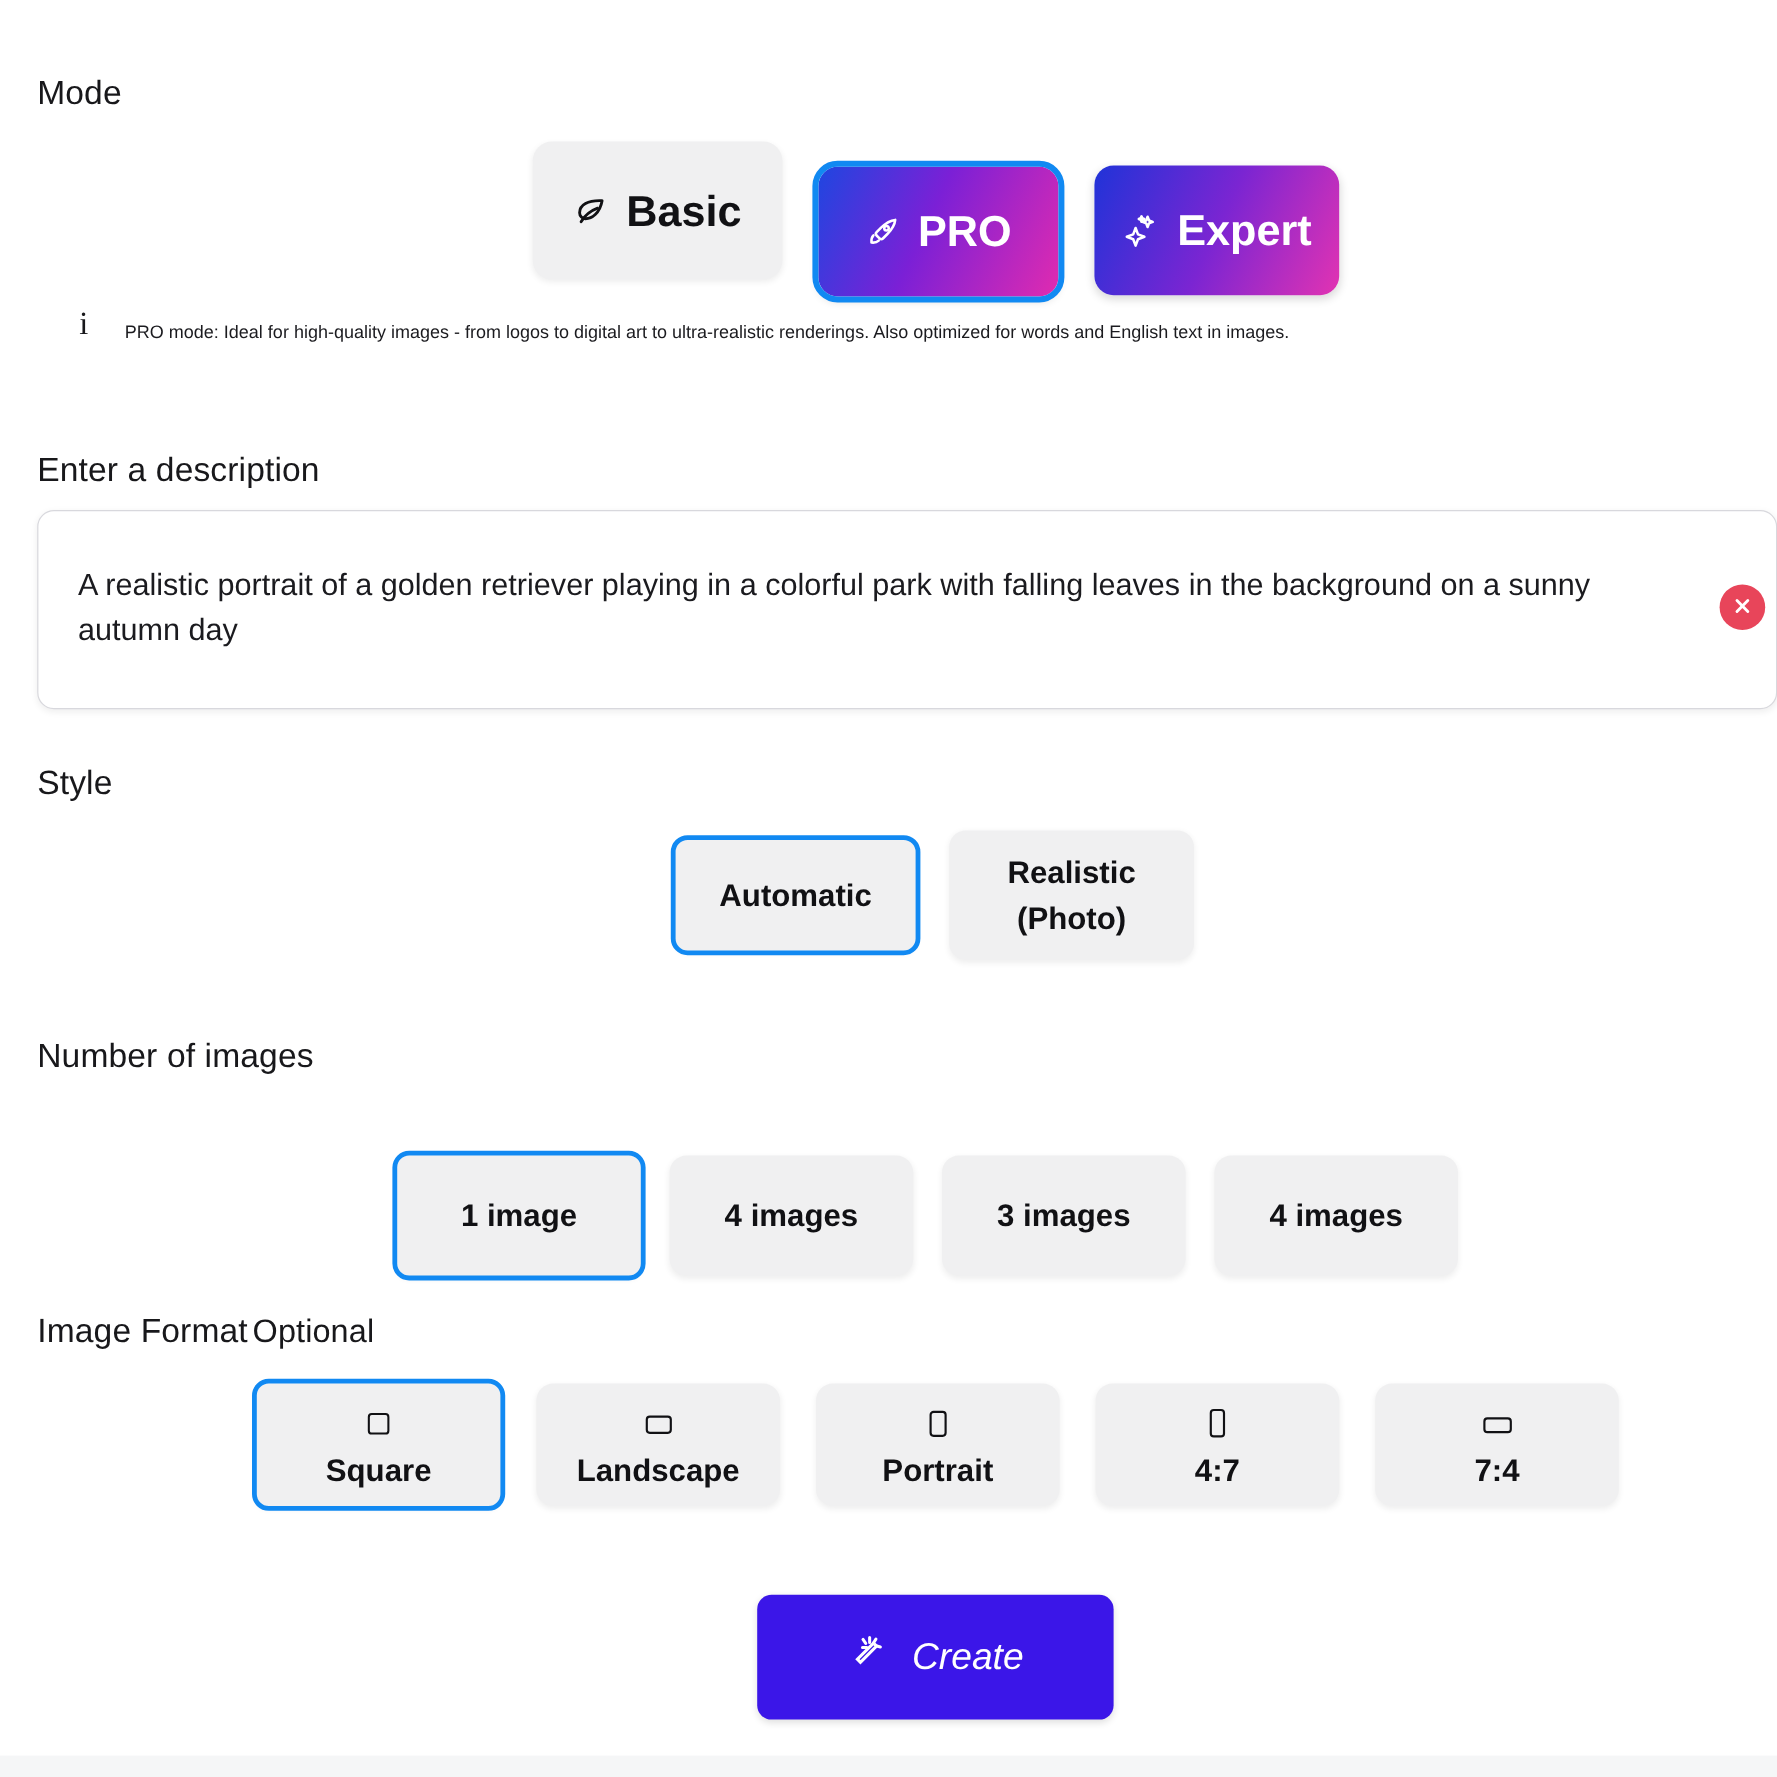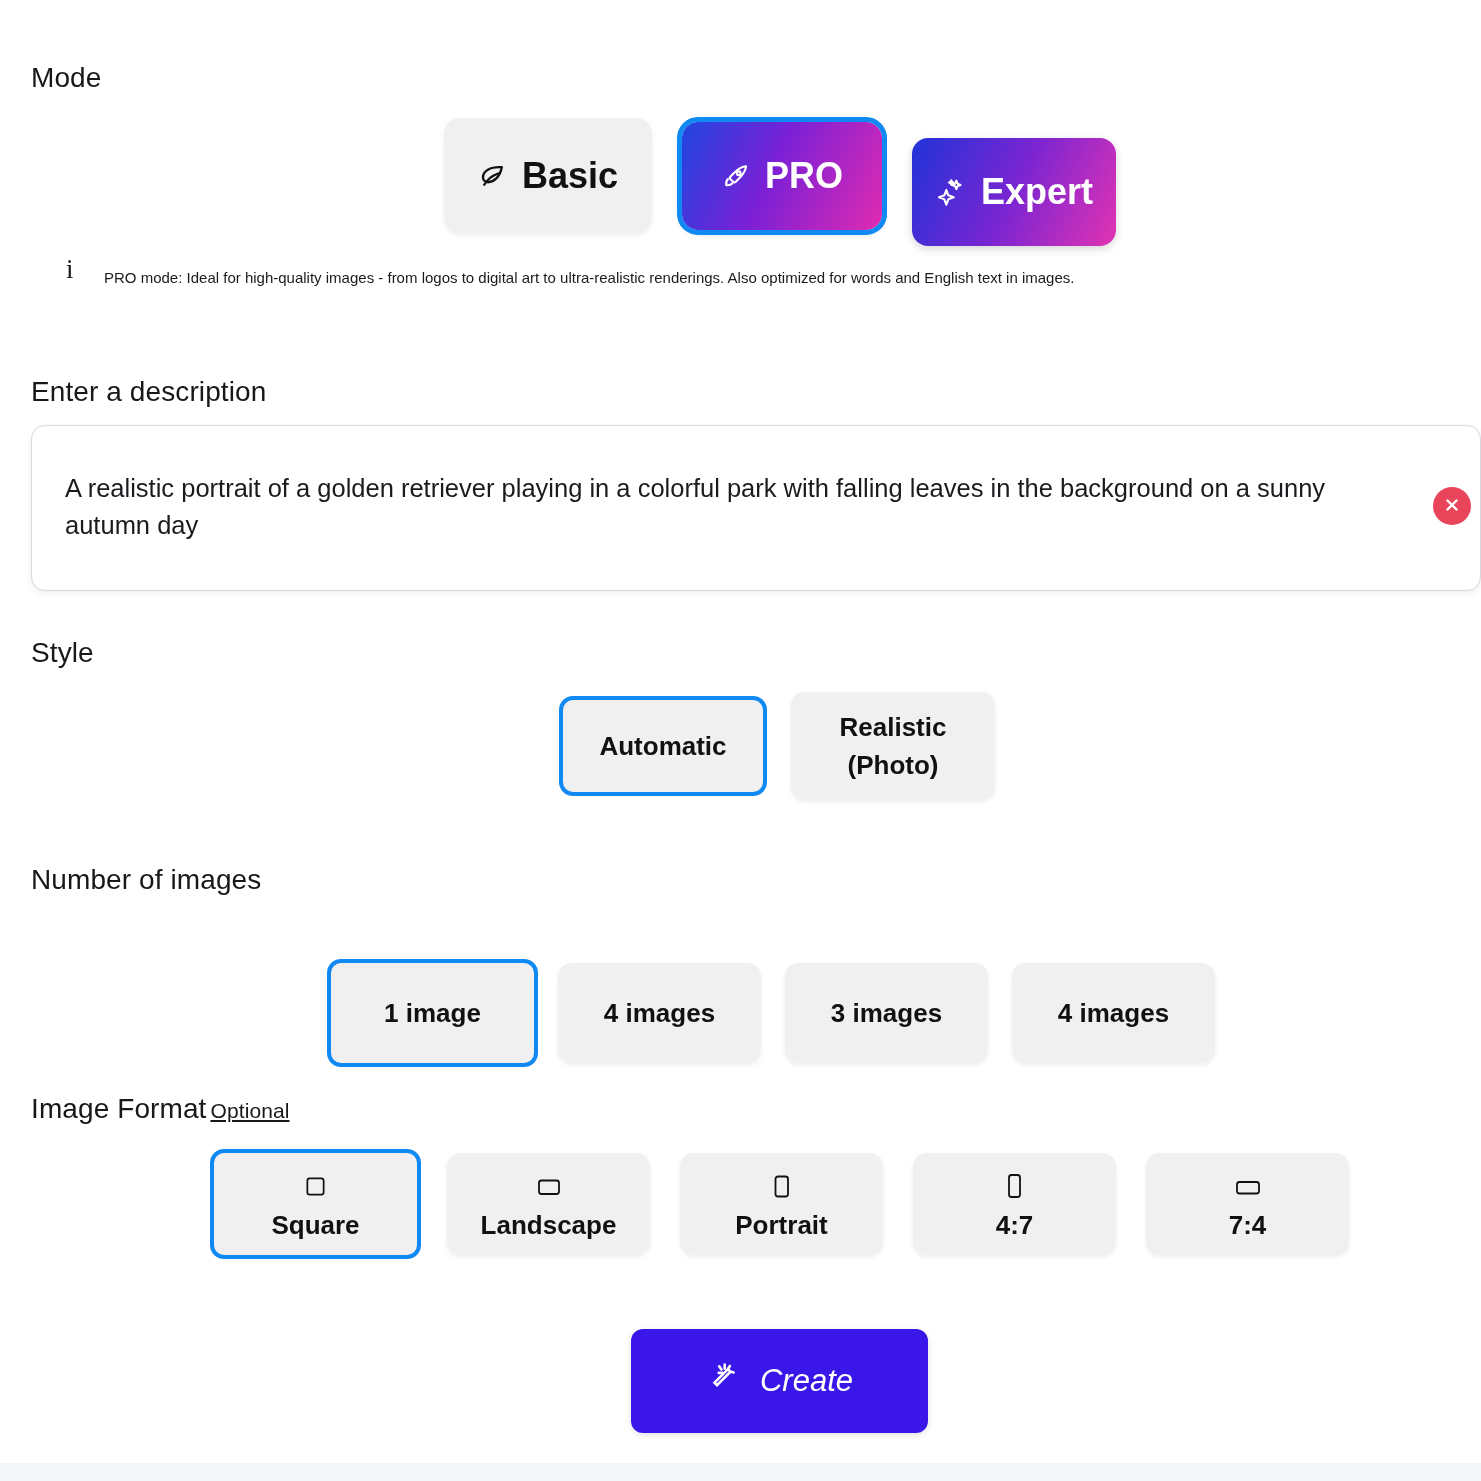--- a/index.html
+++ b/index.html
@@ -30,25 +30,24 @@
   }
 
   
   .section-title {
     font-size: 28px;
     font-weight: 400;
     color: #18181b;
     letter-spacing: 0.1px;
   }
   .section-title .optional {
-    font-size: 21px;
+    font-size: 27px;
     font-weight: 400;
     color: #18181b;
     margin-left: 4px;
-    text-decoration: underline;
   }
 
   
   .mode-row {
     position: absolute;
     left: 444px;
     top: 118px;
     display: flex;
     align-items: flex-start;
     gap: 30px;
@@ -71,21 +70,21 @@
     width: 208px;
     height: 115px;
     background: #f0f0f1;
     color: #111114;
     box-shadow: 0 2px 5px rgba(0,0,0,0.07);
   }
 
   .mode-pro {
     width: 200px;
     height: 108px;
-    margin-top: 4px;
+    margin-top: 21px;
     background: linear-gradient(115deg, #1f46e0 0%, #7b20d6 45%, #e02bb0 100%);
     color: #ffffff;
     outline: 5px solid #1189f2;
     outline-offset: 0px;
     border-radius: 16px;
     box-shadow: 0 3px 8px rgba(0,0,0,0.16);
   }
 
   .mode-expert {
     width: 204px;

